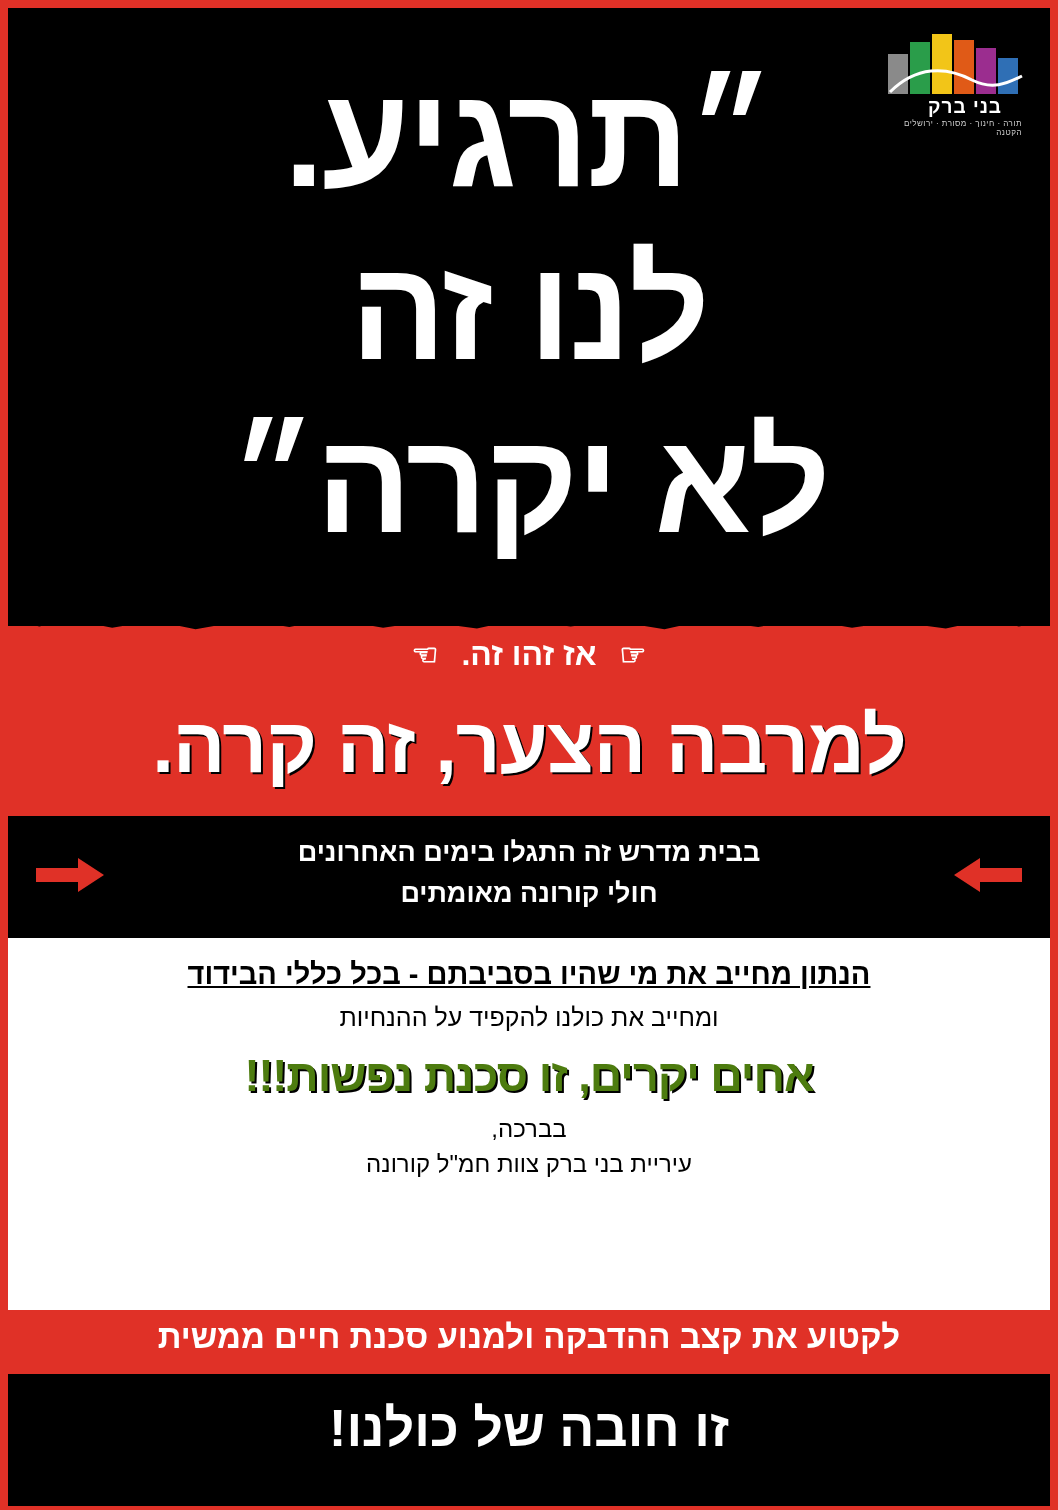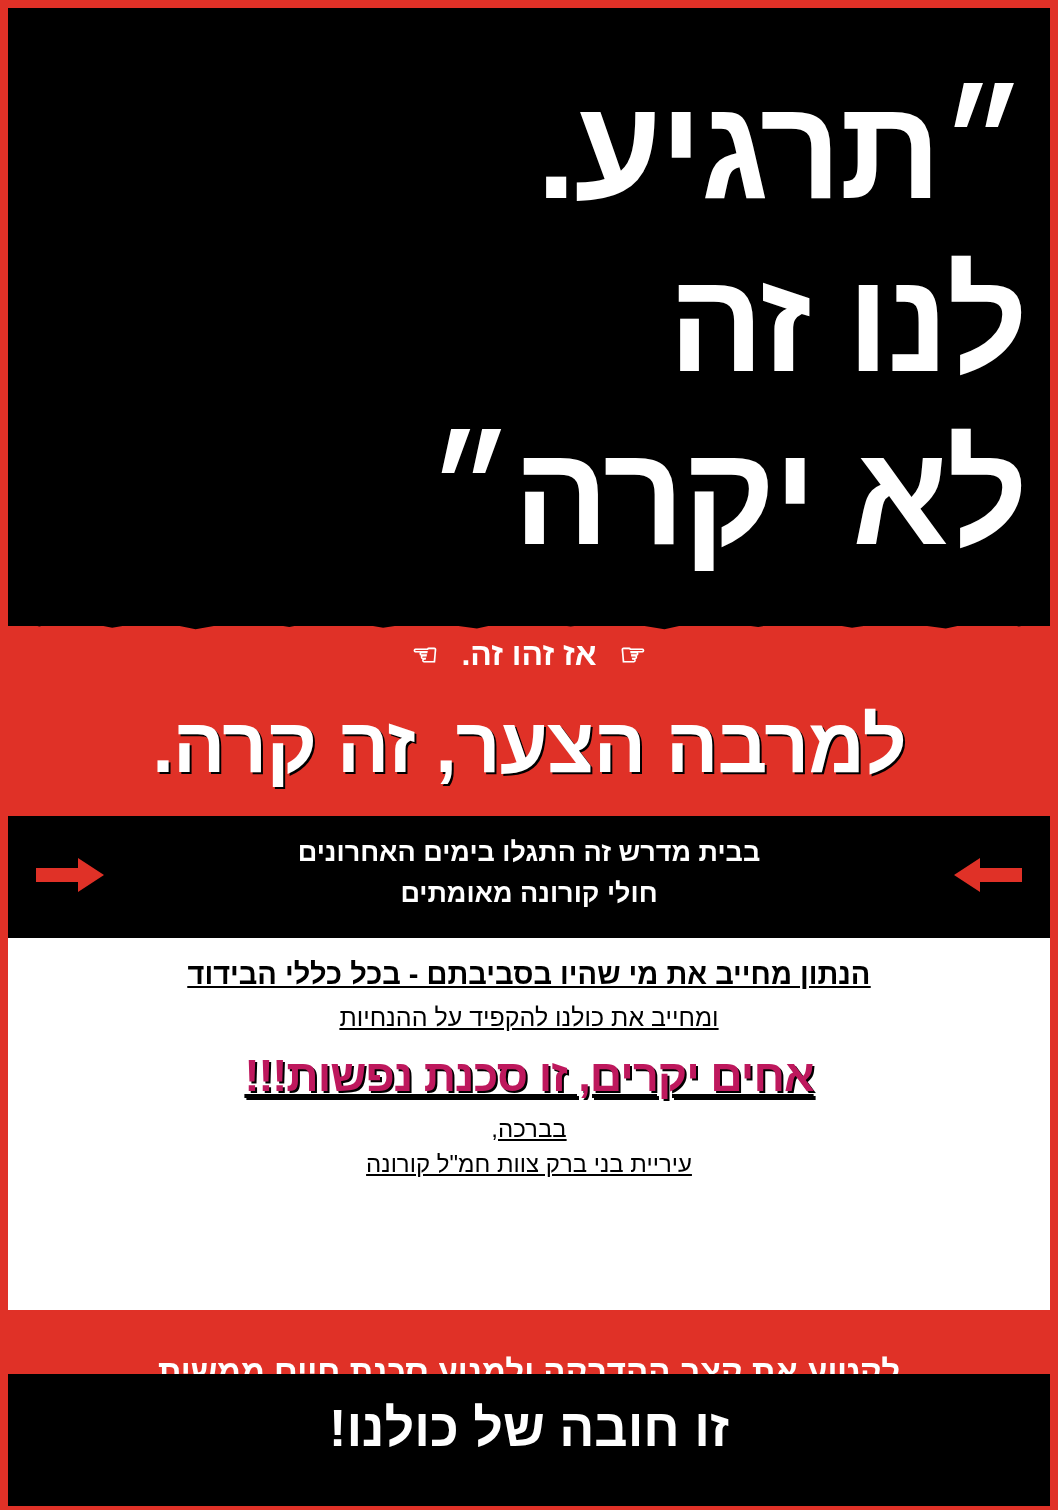--- a/index.html
+++ b/index.html
@@ -71,26 +71,25 @@
     font-size: 8px;
     letter-spacing: 0.5px;
   }
 
   .headline {
     position: absolute;
     top: 42px;
     left: 24px;
     right: 24px;
     color: #ffffff;
-    text-align: right;
+    text-align: center;
     font-weight: bold;
     font-size: 142px;
     line-height: 1.22;
     letter-spacing: -2px;
-    margin-top: 12px;
   }
   .headline .l1 { display:block; }
   .headline .l2 { display:block; }
   .headline .l3 { display:block; }
 
   
   .so-line {
     position: absolute;
     top: 636px;
     left: 0; right: 0;
@@ -158,41 +157,40 @@
   .arrow-left .shaft { left: 0; }
   .arrow-left .head { left: 42px; border-left: 26px solid #e03127; }
 
   
   .white-block {
     position: absolute;
     top: 938px;
     left: 8px; right: 8px;
     height: 372px;
     background: #ffffff;
-    text-decoration: underline;
   }
   .wb-line1 {
     text-align: center;
     font-size: 29px;
     font-weight: bold;
     color: #000;
     text-decoration: underline;
     padding-top: 20px;
   }
   .wb-line2 {
     text-align: center;
     font-size: 25px;
     color: #000;
     padding-top: 12px;
   }
   .wb-warning {
     text-align: center;
     font-size: 45px;
     font-weight: bold;
-    color: #be185d;
+    color: #4d7c0f;
     padding-top: 18px;
     letter-spacing: -1px;
     text-shadow: 2px 2px 0 #000;
   }
   .wb-para {
     text-align: center;
     font-size: 25px;
     color: #000;
     padding-top: 18px;
     line-height: 1.45;
@@ -207,21 +205,20 @@
 
   
   .red-cta {
     position: absolute;
     top: 1318px;
     left: 0; right: 0;
     text-align: center;
     color: #ffffff;
     font-size: 33px;
     font-weight: bold;
-    margin-top: 35px;
   }
 
   
   .bottom-black {
     position: absolute;
     top: 1374px;
     left: 8px; right: 8px;
     height: 132px;
     background: #000000;
   }
@@ -233,20 +230,34 @@
     padding-top: 24px;
   }
 </style>
 </head>
 <body>
 
 <div class="poster">
 
   <div class="headline-panel">
 
+    <div class="logo">
+      <svg class="bars" viewBox="0 0 140 62">
+        <rect x="2" y="22" width="20" height="40" fill="#8a8a8a"></rect>
+        <rect x="24" y="10" width="20" height="52" fill="#2a9d4a"></rect>
+        <rect x="46" y="2" width="20" height="60" fill="#f2c518"></rect>
+        <rect x="68" y="8" width="20" height="54" fill="#e05a17"></rect>
+        <rect x="90" y="16" width="20" height="46" fill="#9b2d8f"></rect>
+        <rect x="112" y="26" width="20" height="36" fill="#2f6fb5"></rect>
+        <path d="M0 62 L140 62 L140 52 Q70 30 0 52 Z" fill="#000000" opacity="0.0"></path>
+        <path d="M4 60 C 30 34, 60 34, 86 48 C 106 58, 120 52, 136 44" stroke="#ffffff" stroke-width="3" fill="none"></path>
+      </svg>
+      <div class="label">בני ברק</div>
+      <div class="sublabel">תורה · חינוך · מסורת · ירושלים הקטנה</div>
+    </div>
 
     <div class="headline">
       <span class="l1">״תרגיע.</span>
       <span class="l2">לנו זה</span>
       <span class="l3">לא יקרה״</span>
     </div>
   </div>
 
   <div class="so-line">
     <span class="hand">☞</span>

